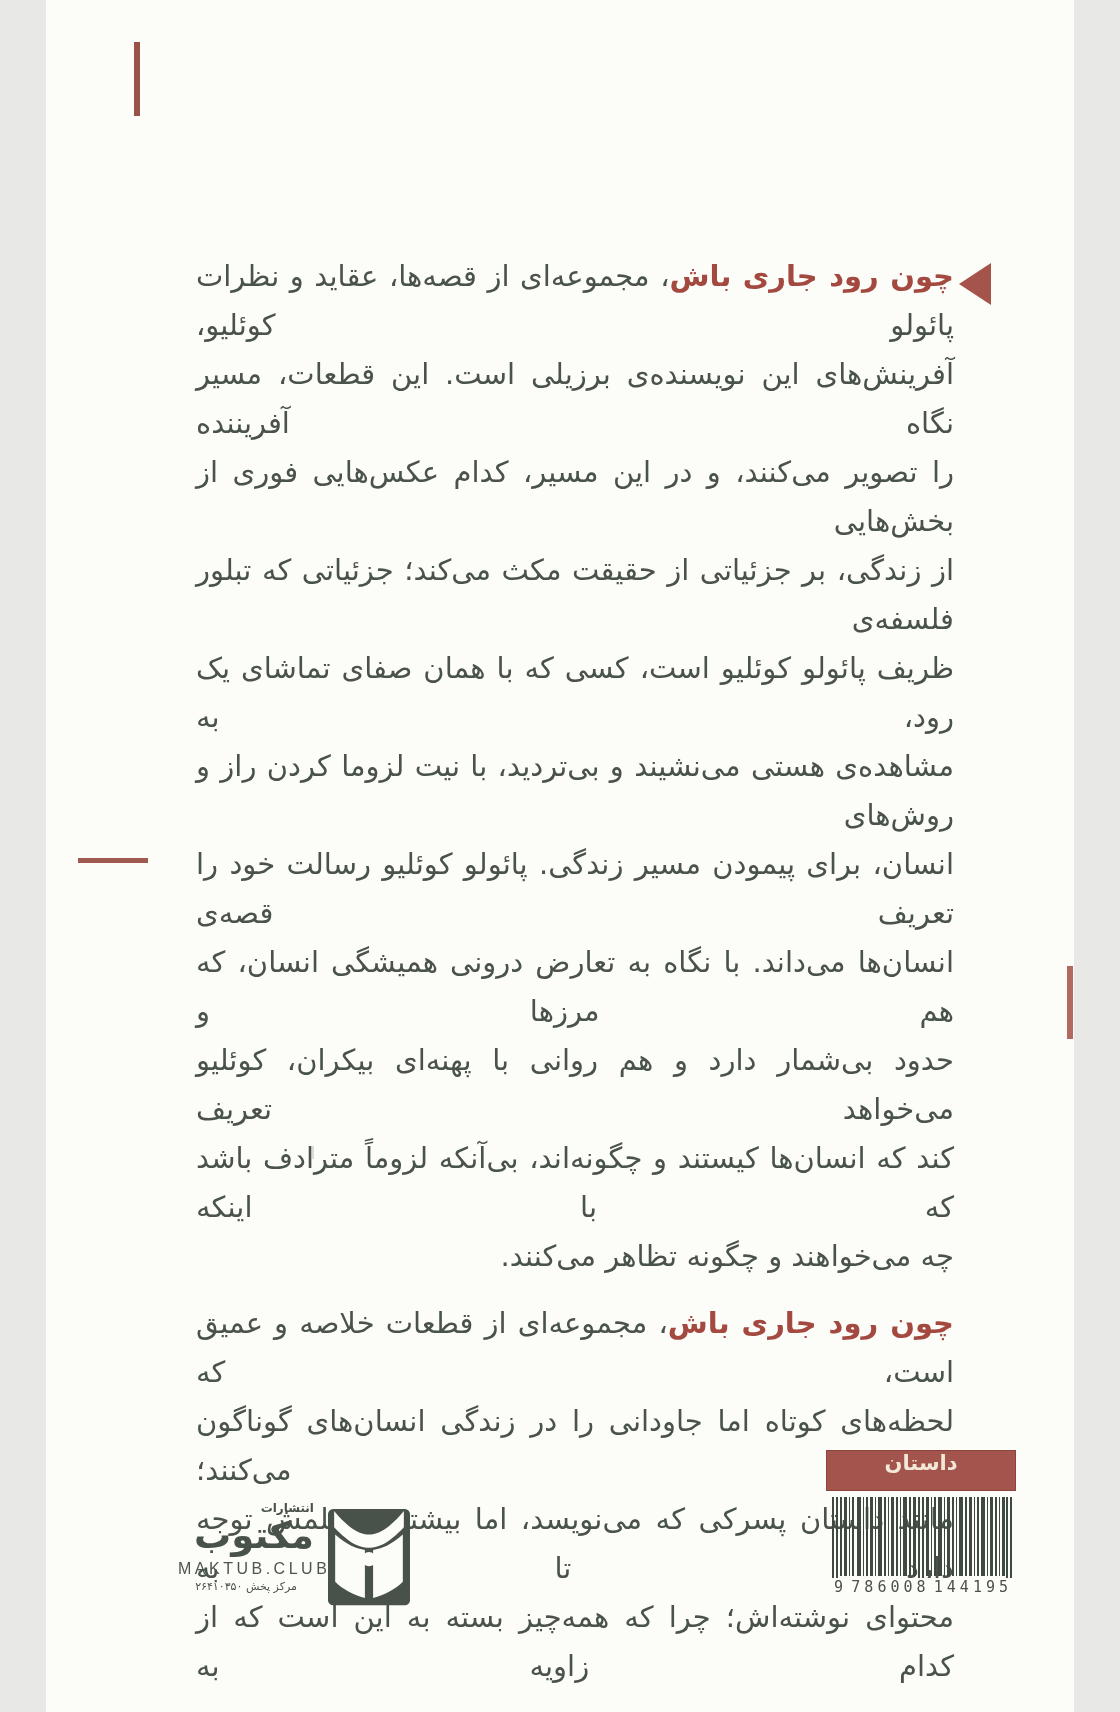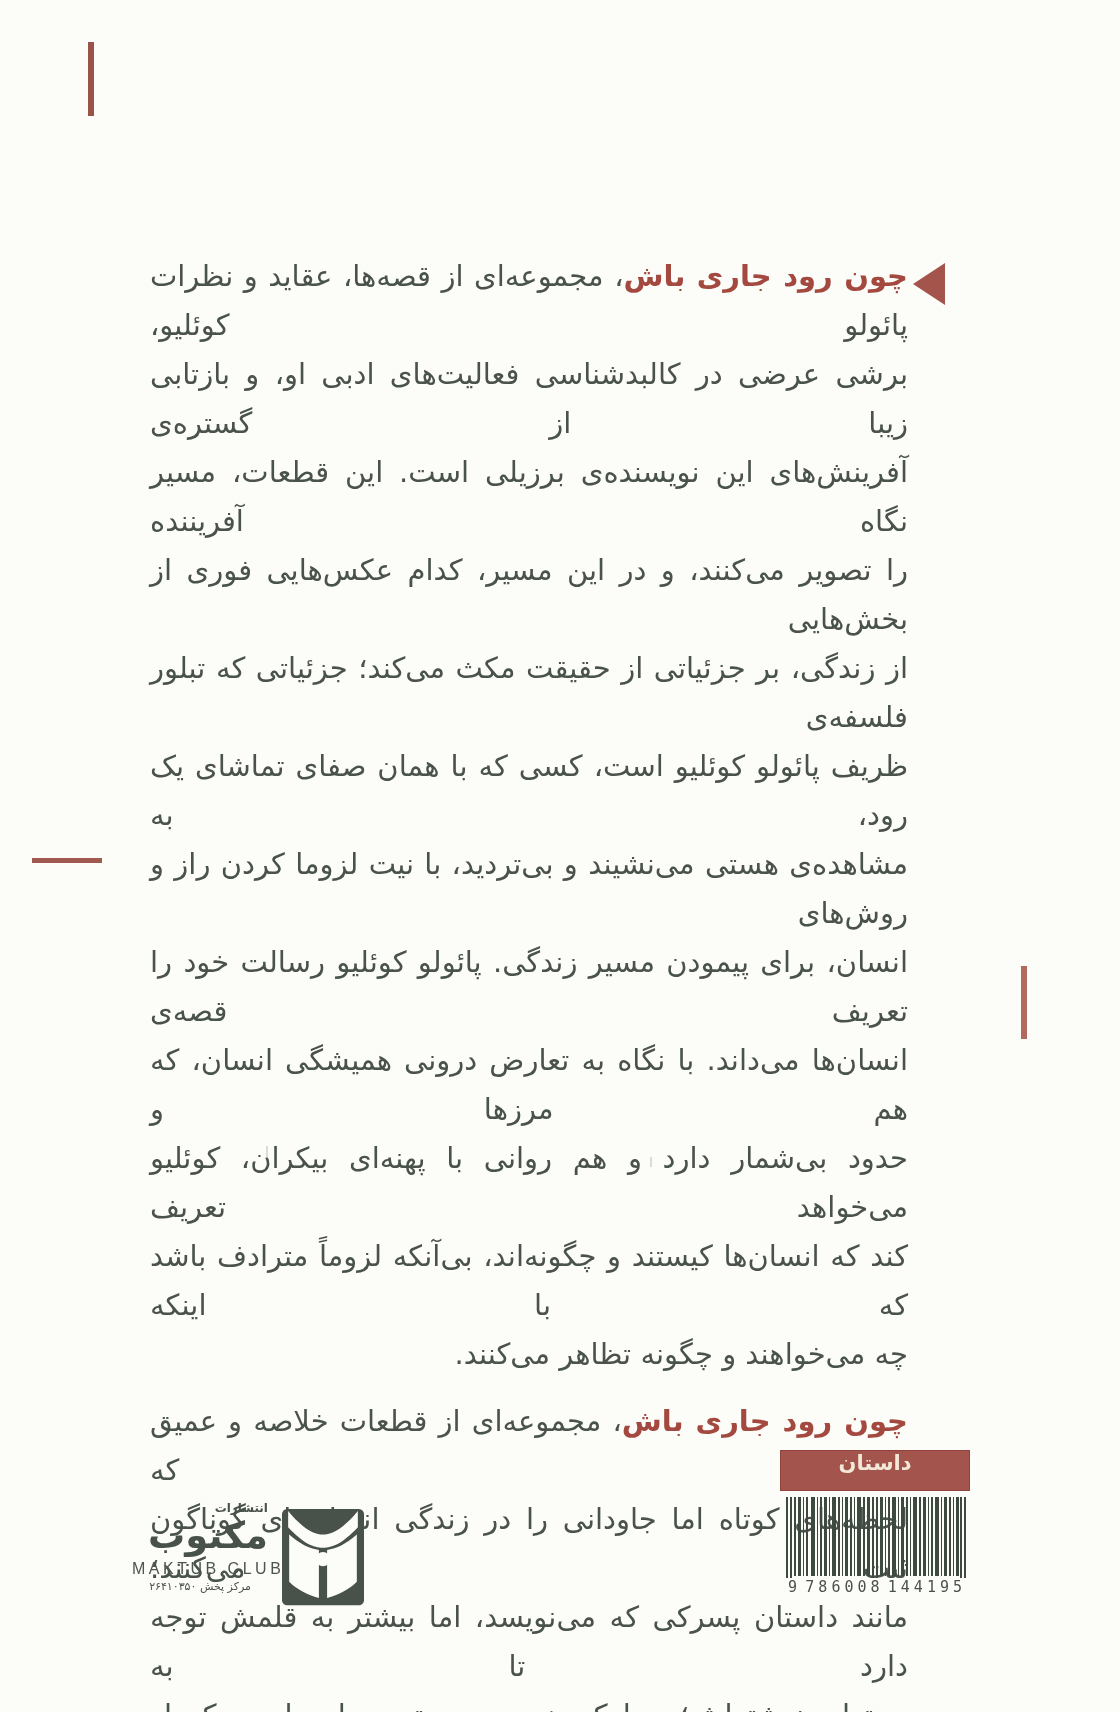--- a/index.html
+++ b/index.html
@@ -1,18 +1,18 @@
 <!DOCTYPE html>
 <html lang="fa"><head>
 <meta charset="utf-8">
 <style>
   html,body{margin:0;padding:0;background:#e8e8e6;}
   .page{
     position:relative;
-    width:1120px;height:1712px;
+    width:1028px;height:1712px;
     margin:0 auto;
     background:#fcfcf9;
     overflow:hidden;
     font-family:"DejaVu Sans", sans-serif;
   }
   
   .mark{position:absolute;}
   .mark-top-left{left:88px;top:42px;width:6px;height:74px;background:#9a5349;}
   .mark-left-dash{left:32px;top:858px;width:70px;height:5px;background:#a05a50;}
   .mark-right-line{left:1021px;top:966px;width:6px;height:73px;background:#b26a60;}
@@ -92,21 +92,20 @@
   <div class="mark mark-left-dash"></div>
   <div class="mark mark-right-line"></div>
   <div class="scan-tick tick-1"></div>
   <div class="scan-tick tick-2"></div>
 
   <div class="triangle"></div>
 
   <div class="synopsis" id="synopsis" dir="rtl">
       <div class="para">
         <div class="line"><span class="lead">چون رود جاری باش</span>، مجموعه‌ای از قصه‌ها، عقاید و نظرات پائولو کوئلیو،</div>
-        <div class="line">برشی عرضی در کالبدشناسی فعالیت‌های ادبی او، و بازتابی زیبا از گستره‌ی</div>
         <div class="line">آفرینش‌های این نویسنده‌ی برزیلی است. این قطعات، مسیر نگاه آفریننده</div>
         <div class="line">را تصویر می‌کنند، و در این مسیر، کدام عکس‌هایی فوری از بخش‌هایی</div>
         <div class="line">از زندگی، بر جزئیاتی از حقیقت مکث می‌کند؛ جزئیاتی که تبلور فلسفه‌ی</div>
         <div class="line">ظریف پائولو کوئلیو است، کسی که با همان صفای تماشای یک رود، به</div>
         <div class="line">مشاهده‌ی هستی می‌نشیند و بی‌تردید، با نیت لزوما کردن راز و روش‌های</div>
         <div class="line">انسان، برای پیمودن مسیر زندگی. پائولو کوئلیو رسالت خود را تعریف قصه‌ی</div>
         <div class="line">انسان‌ها می‌داند. با نگاه به تعارض درونی همیشگی انسان، که هم مرزها و</div>
         <div class="line">حدود بی‌شمار دارد و هم روانی با پهنه‌ای بیکران، کوئلیو می‌خواهد تعریف</div>
         <div class="line">کند که انسان‌ها کیستند و چگونه‌اند، بی‌آنکه لزوماً مترادف باشد که با اینکه</div>
         <div class="line last">چه می‌خواهند و چگونه تظاهر می‌کنند.</div>

